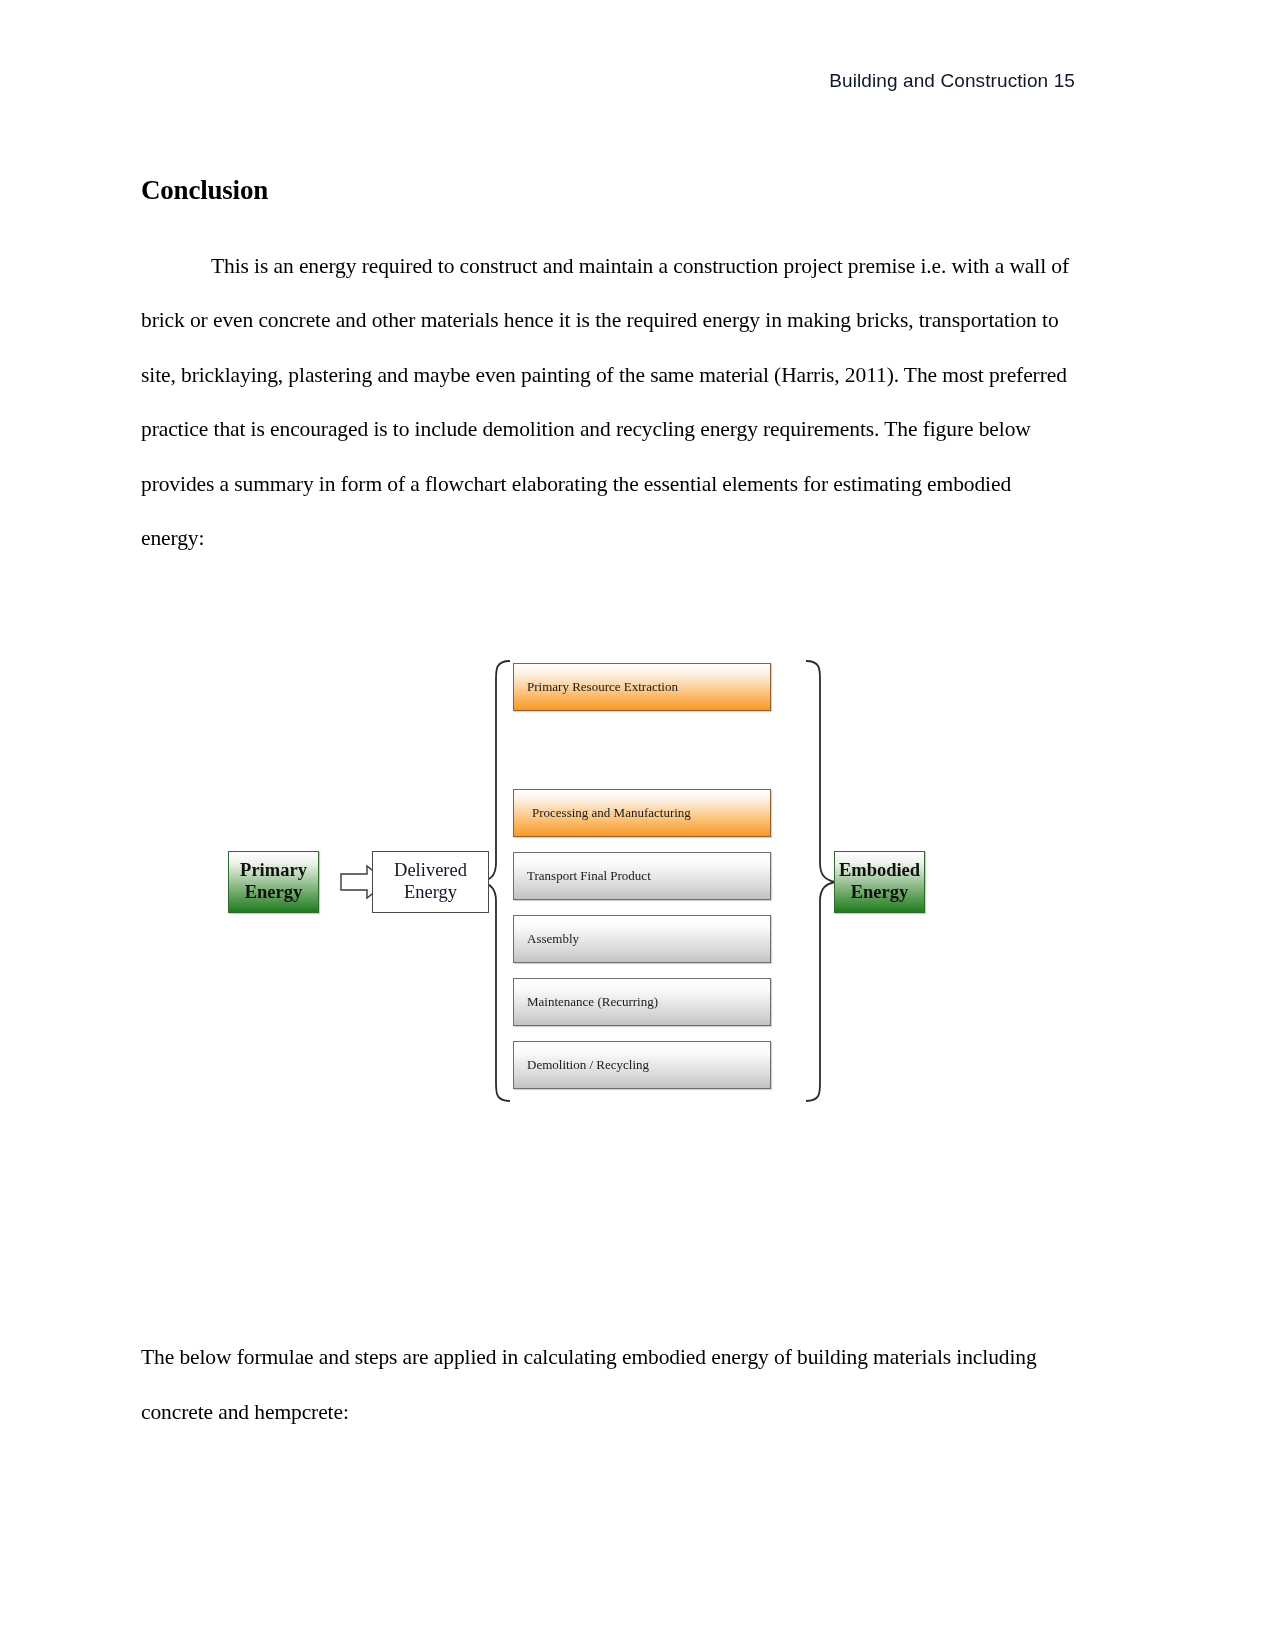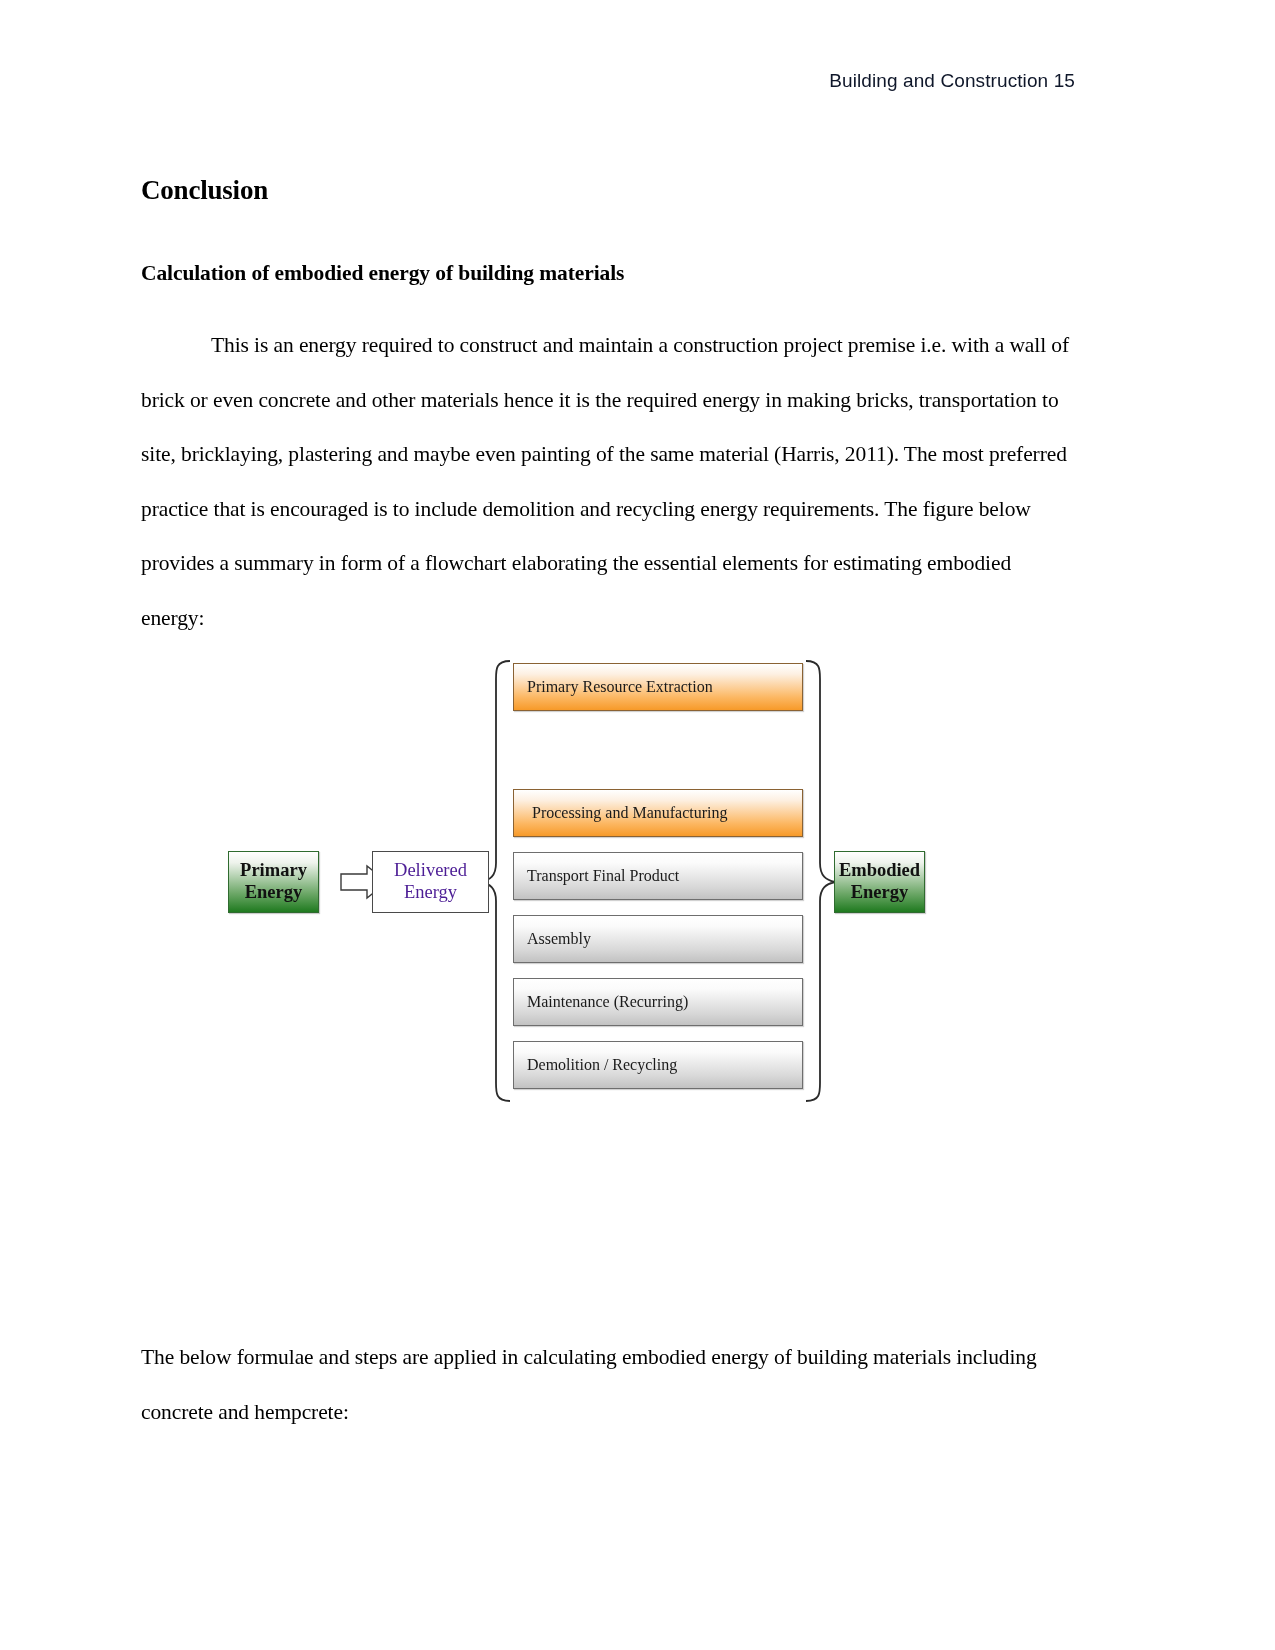--- a/index.html
+++ b/index.html
@@ -85,24 +85,24 @@
     box-sizing: border-box;
     display: flex;
     align-items: center;
     border: 1.4px solid #6e6e6e;
     font-family: "Liberation Serif", "DejaVu Serif", serif;
     color: #1a1a1a;
   }
 
   .node.stage {
     left: 285px;
-    width: 290px;
+    width: 258px;
     height: 48px;
     padding-left: 13px;
-    font-size: 16px;
+    font-size: 13px;
     justify-content: flex-start;
     box-shadow: 1px 1px 1px rgba(0,0,0,0.18);
   }
   .node.stage.orange {
     background: linear-gradient(to bottom, #ffffff 0%, #fdf0e2 22%, #fcb864 72%, #f79a29 100%);
     border-color: #8a6233;
   }
   .node.stage.gray {
     background: linear-gradient(to bottom, #ffffff 0%, #fbfbfb 22%, #d8d8d8 74%, #c2c2c2 100%);
     border-color: #6e6e6e;
@@ -127,37 +127,36 @@
   .node.white {
     width: 117px;
     height: 62px;
     flex-direction: column;
     justify-content: center;
     align-items: center;
     font-size: 18.5px;
     line-height: 1.18;
     background: #ffffff;
     border: 1.4px solid #4a4a4a;
-    color: #4c1d95;
+    color: #0f172a;
     text-align: center;
   }
 
   .node.green span, .node.white span { display: block; }
 </style>
 </head>
 <body>
 
 <div class="page">
 
   <div class="running-header">Building and Construction 15</div>
 
   <div class="content">
     <h1 class="section-title">Conclusion</h1>
 
-    <h2 class="sub-title">Calculation of embodied energy of building materials</h2>
 
     <p class="body-par indent">This is an energy required to construct and maintain a construction project premise i.e. with a wall of brick or even concrete and other materials hence it is the required energy in making bricks, transportation to site, bricklaying, plastering and maybe even painting of the same material (Harris, 2011). The most preferred practice that is encouraged is to include demolition and recycling energy requirements. The figure below provides a summary in form of a flowchart elaborating the essential elements for estimating embodied energy:</p>
   </div>
 
   <div class="figure">
 
     <svg class="fig-svg" width="760" height="450" viewBox="0 0 760 450">
 
       <g>
         <path d="M 113 219 L 139 219 L 139 211 L 159 227 L 139 243 L 139 235 L 113 235 Z" fill="#ffffff" stroke="#3a3a3a" stroke-width="1.4" stroke-linejoin="miter"></path>

